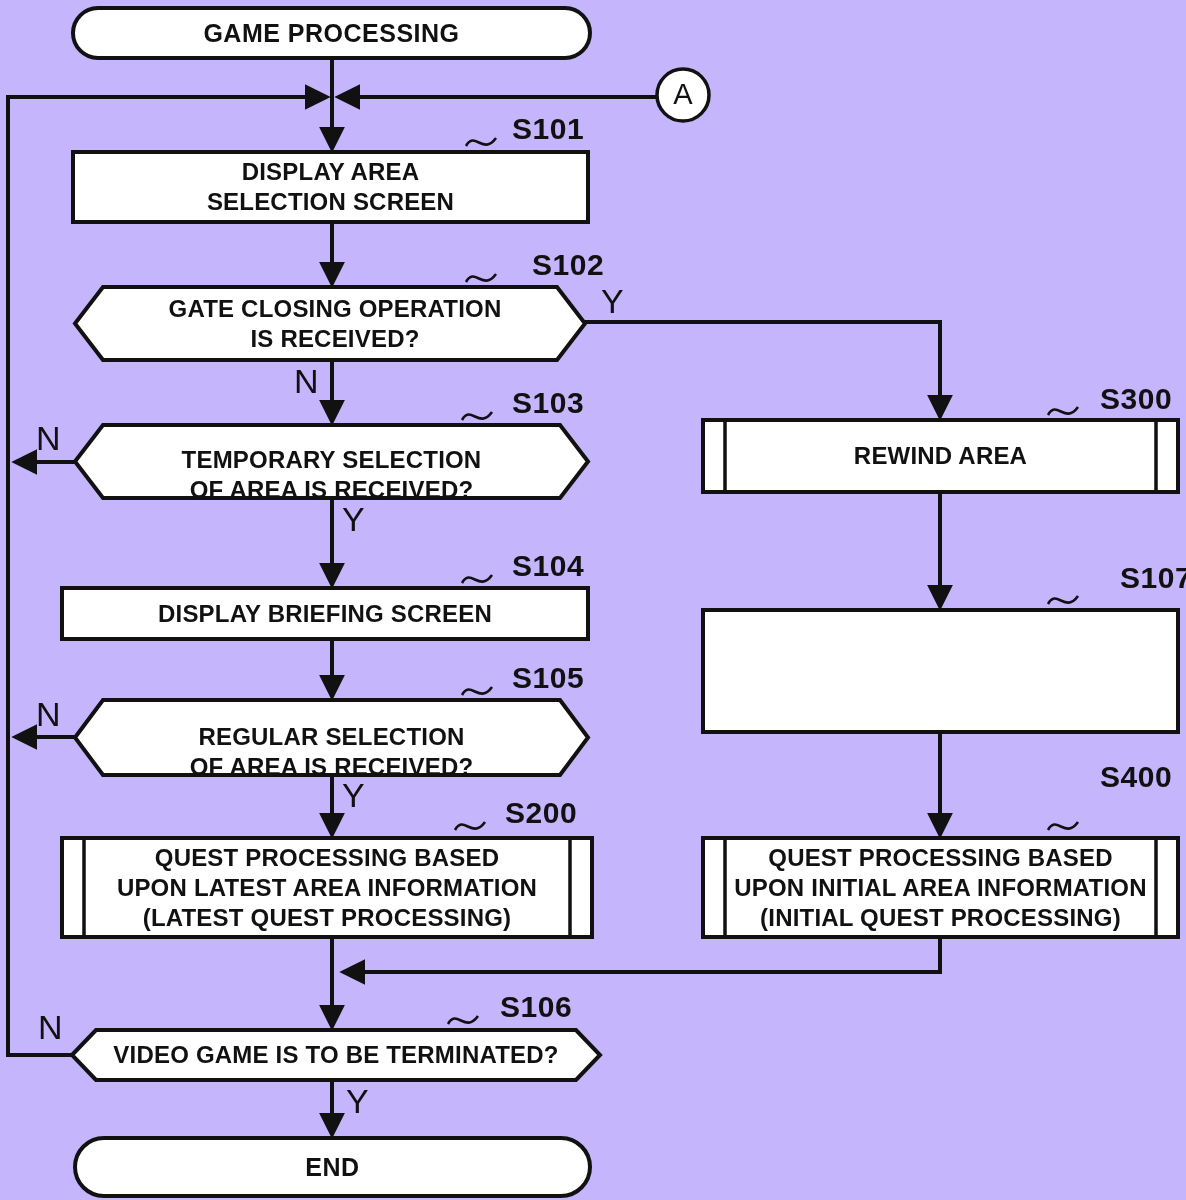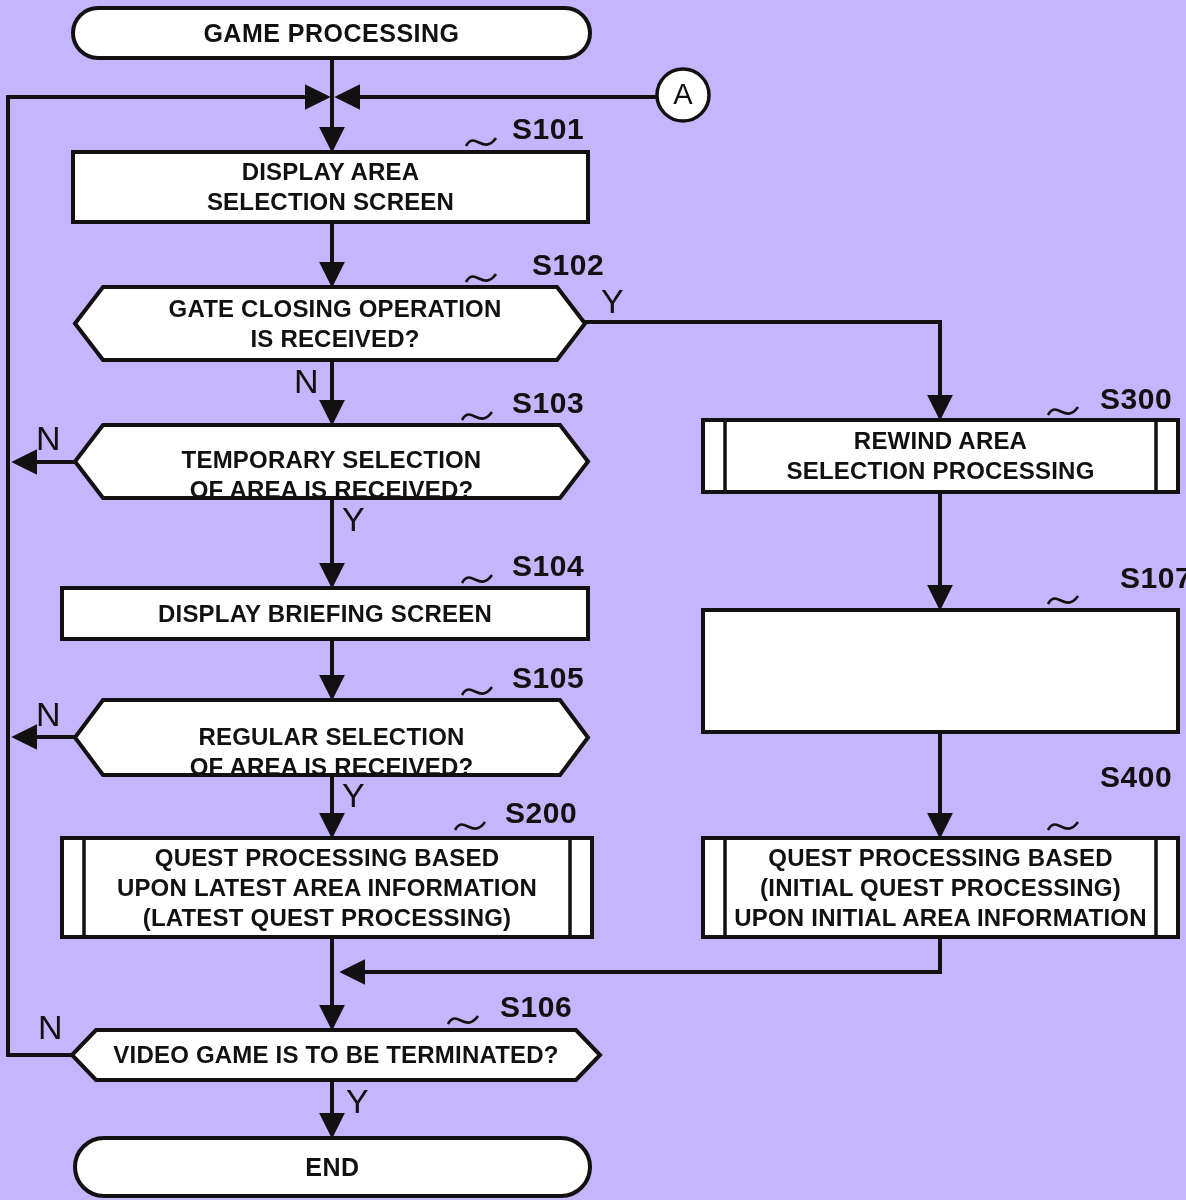--- a/index.html
+++ b/index.html
@@ -135,30 +135,29 @@
 
   <div class="node-text" style="left:84px;top:838px;width:486px;height:99px;">
     <div>QUEST PROCESSING BASED</div>
     <div>UPON LATEST AREA INFORMATION</div>
     <div>(LATEST QUEST PROCESSING)</div>
   </div>
   <div class="step-label" style="left:505px;top:796px;">S200</div>
 
   <div class="node-text" style="left:725px;top:420px;width:431px;height:72px;">
     <div>REWIND AREA</div>
-    <div>SELECTION PROCESSING</div>
   </div>
   <div class="step-label" style="left:1100px;top:382px;">S300</div>
 
   <div class="step-label" style="left:1100px;top:561px;margin-left:20px;">S107</div>
 
   <div class="node-text" style="left:725px;top:838px;width:431px;height:99px;">
     <div>QUEST PROCESSING BASED</div>
+    <div>UPON INITIAL AREA INFORMATION</div>
     <div>(INITIAL QUEST PROCESSING)</div>
-    <div>UPON INITIAL AREA INFORMATION</div>
   </div>
   <div class="step-label" style="left:1100px;top:760px;">S400</div>
 
   <div class="node-text" style="left:96px;top:1030px;width:480px;height:50px;">
     <div>VIDEO GAME IS TO BE TERMINATED?</div>
   </div>
   <div class="step-label" style="left:500px;top:990px;">S106</div>
   <div class="yn" style="left:38px;top:1010px;">N</div>
   <div class="yn" style="left:346px;top:1084px;">Y</div>
 

